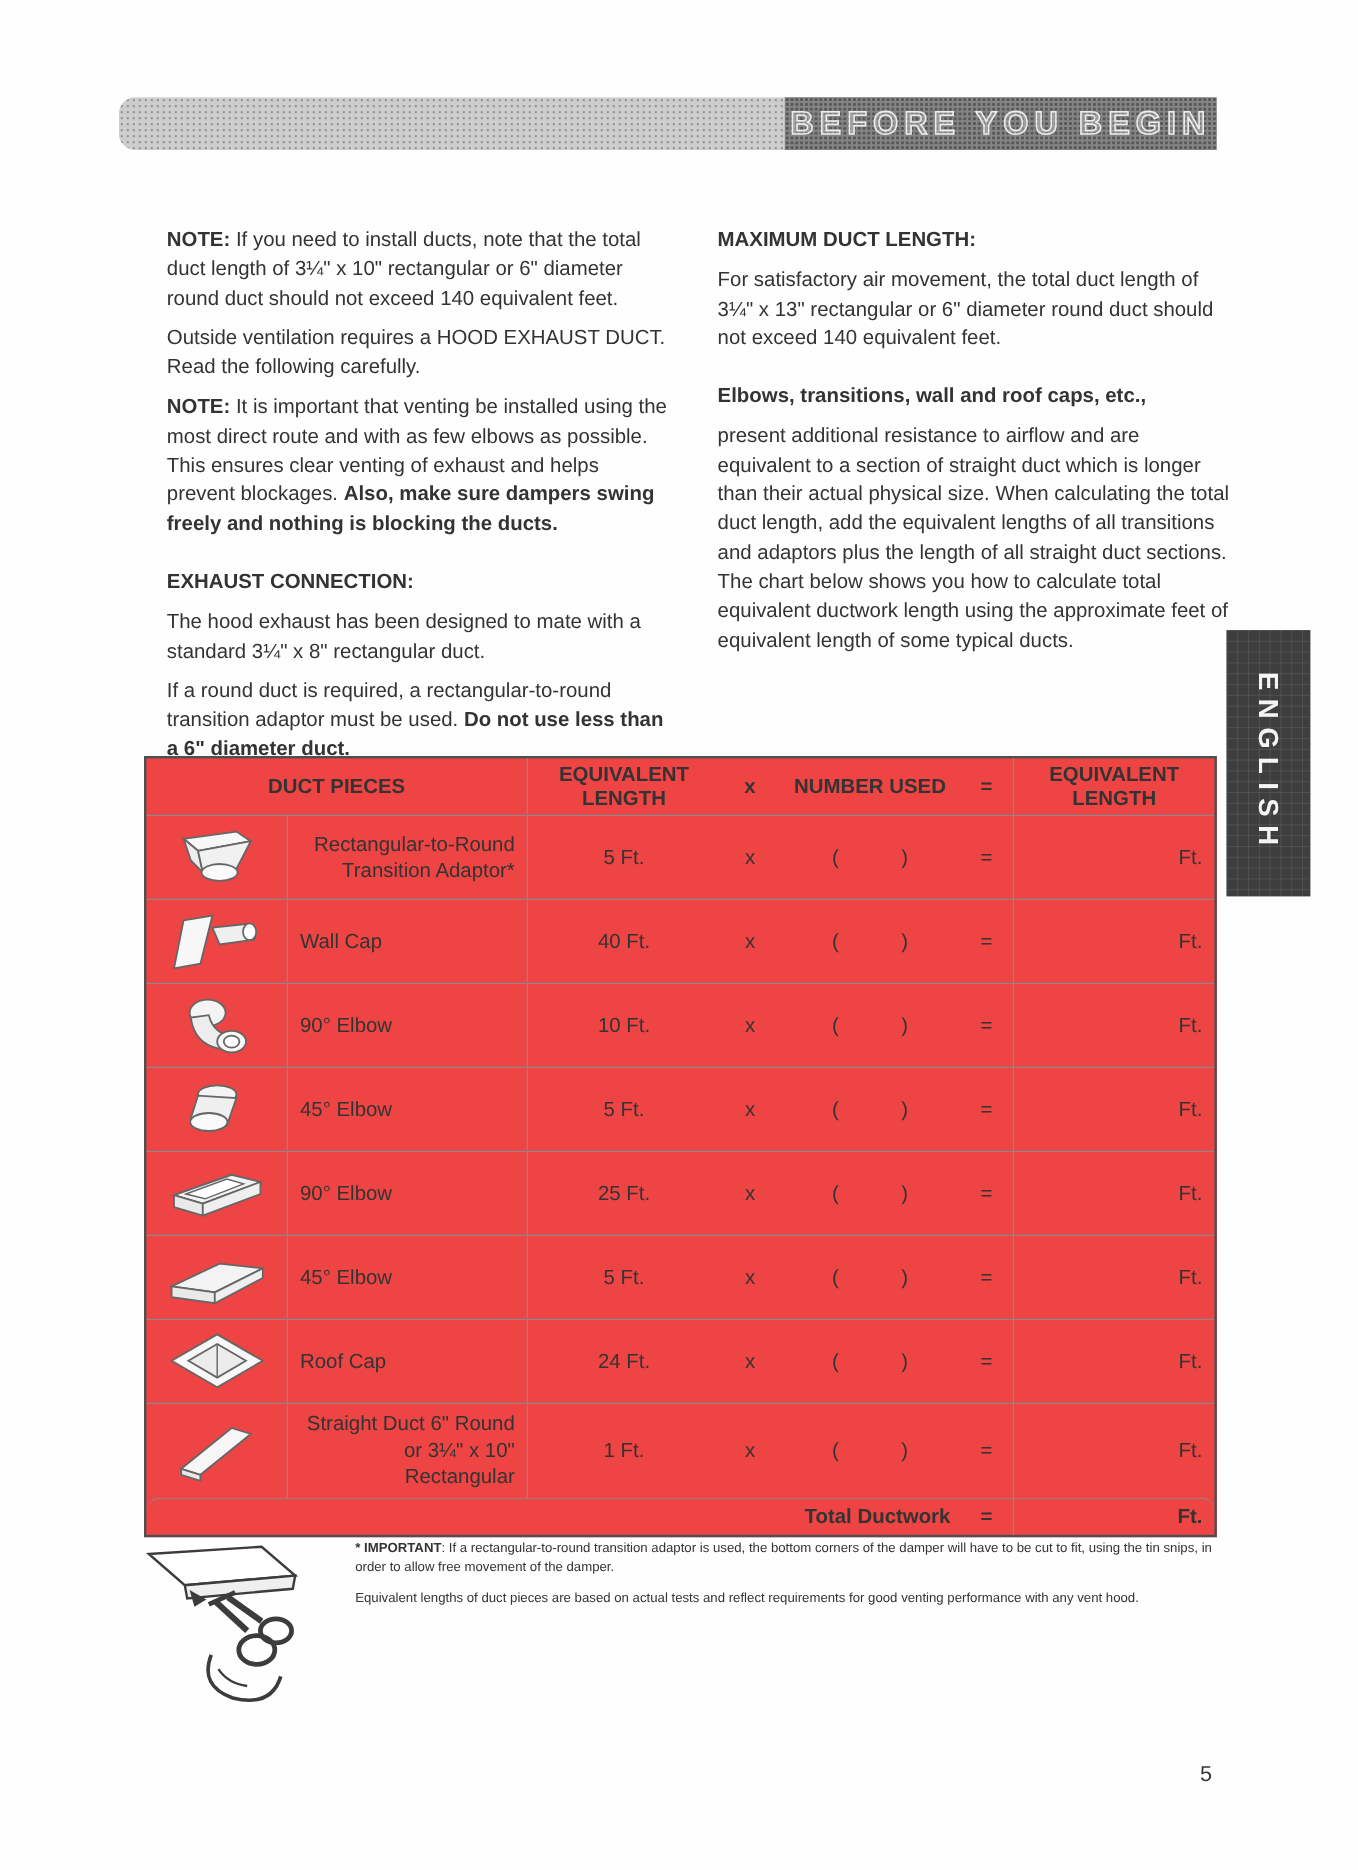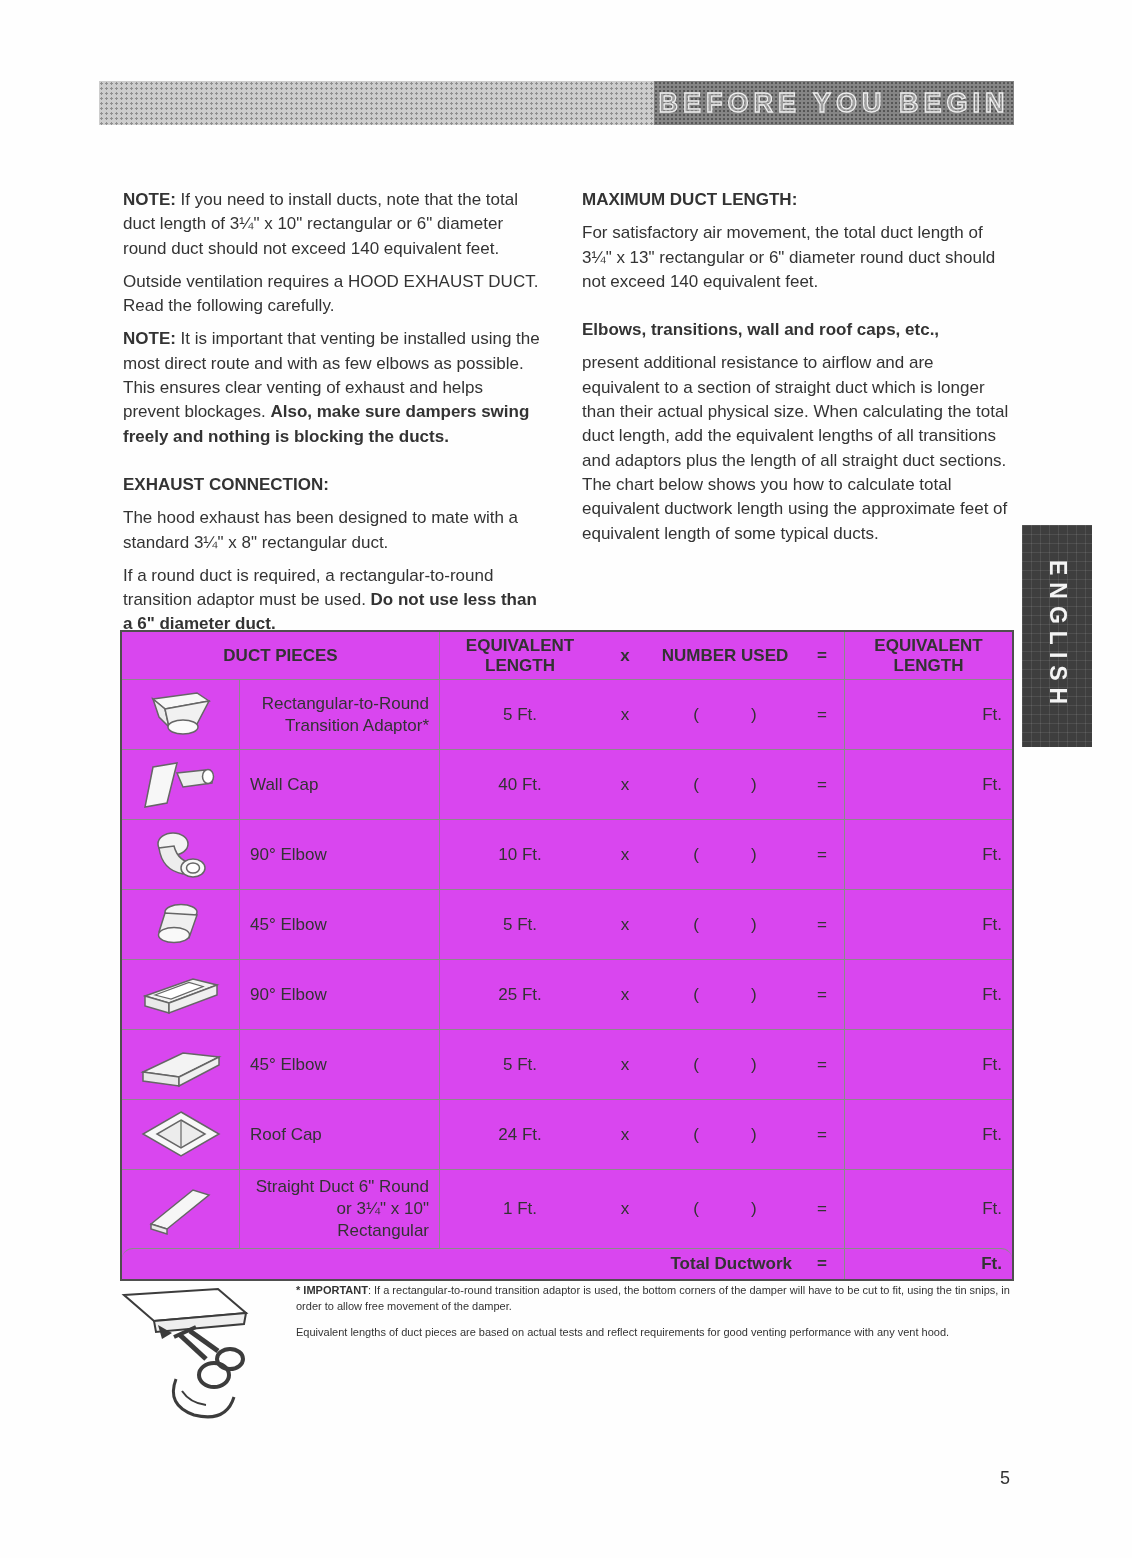--- a/index.html
+++ b/index.html
@@ -10,20 +10,21 @@
     font-family:"Liberation Sans", sans-serif;
     overflow:hidden;
   }
 
   
   .header-bar {
     position:absolute; left:99px; top:81px; width:915px; height:44px;
     background-color:#cdcdcd;
     background-image: radial-gradient(circle, #8f8f8f 1px, transparent 1.3px);
     background-size:5px 5px;
+    border-radius:14px;
   }
   .header-title-block {
     position:absolute; right:0; top:0; height:100%; width:360px;
     background-color:#858585;
     background-image: radial-gradient(circle, #565656 1.1px, transparent 1.35px);
     background-size:4px 4px;
     display:flex; align-items:center; justify-content:center;
   }
   .header-title {
     font-size:27px; font-weight:bold; letter-spacing:5px; white-space:nowrap;
@@ -41,34 +42,34 @@
     background-size:9px 9px;
     display:flex; align-items:center; justify-content:center;
   }
   .english-tab .vtext {
     writing-mode:vertical-rl;
     color:#f4f4f4; font-weight:bold; font-size:23px; letter-spacing:7px;
   }
 
   
   .columns {
-    position:absolute; left:123px; top:188px; width:891px;
+    position:absolute; left:139px; top:188px; width:891px;
     display:flex; gap:41px; font-size:17px; line-height:1.43;
   }
   .col-left { width:418px; }
   .col-right { width:432px; }
   .columns p { margin-bottom:9px; }
   .b { font-weight:bold; }
   .section-heading { font-weight:bold; margin-top:24px; margin-bottom:9px; }
   .first-heading { font-weight:bold; margin-bottom:9px; }
 
   
   .duct-table {
     position:absolute; left:120px; top:630px; width:894px;
-    border:2px solid #4f4f4f; font-size:17px; background:#d946ef;
+    border:2px solid #4f4f4f; font-size:17px; background:#ef4444;
   }
   .t-header {
     display:grid; grid-template-columns:318px 160px 50px 150px 45px 1fr;
     min-height:46px; font-weight:bold;
   }
   .t-header > div { display:flex; align-items:center; justify-content:center; text-align:center; line-height:1.15; padding:4px 6px; }
   .th-pieces { border-right:1px solid #8a8a8a; }
   .th-eq { border-right:1px solid #8a8a8a; }
 
   .t-row {

